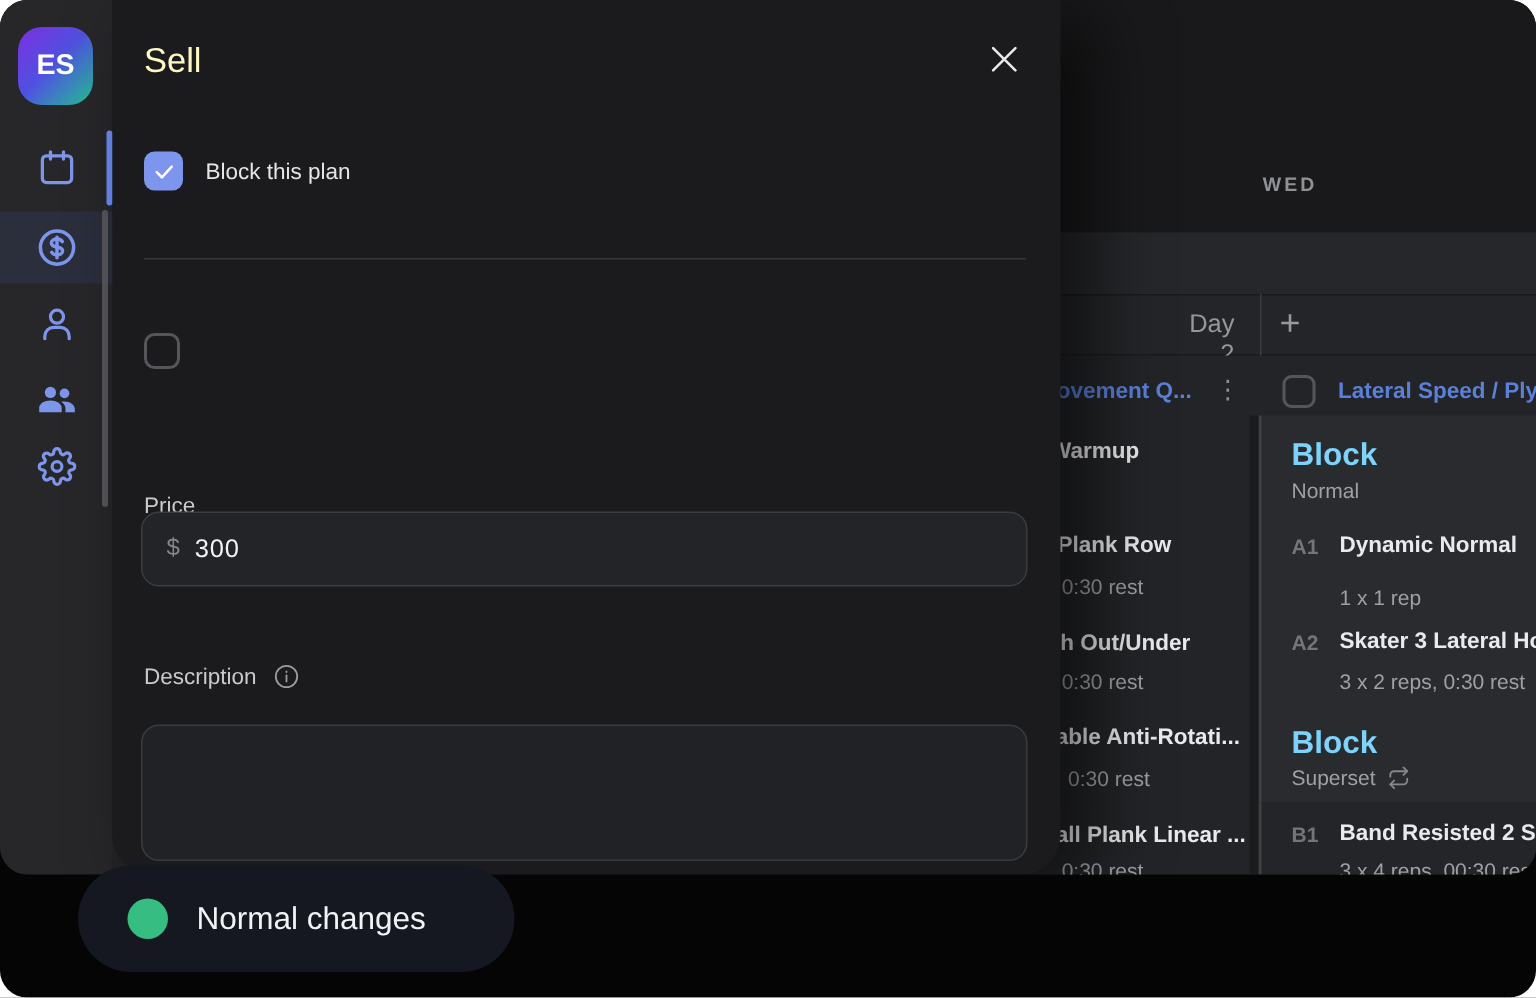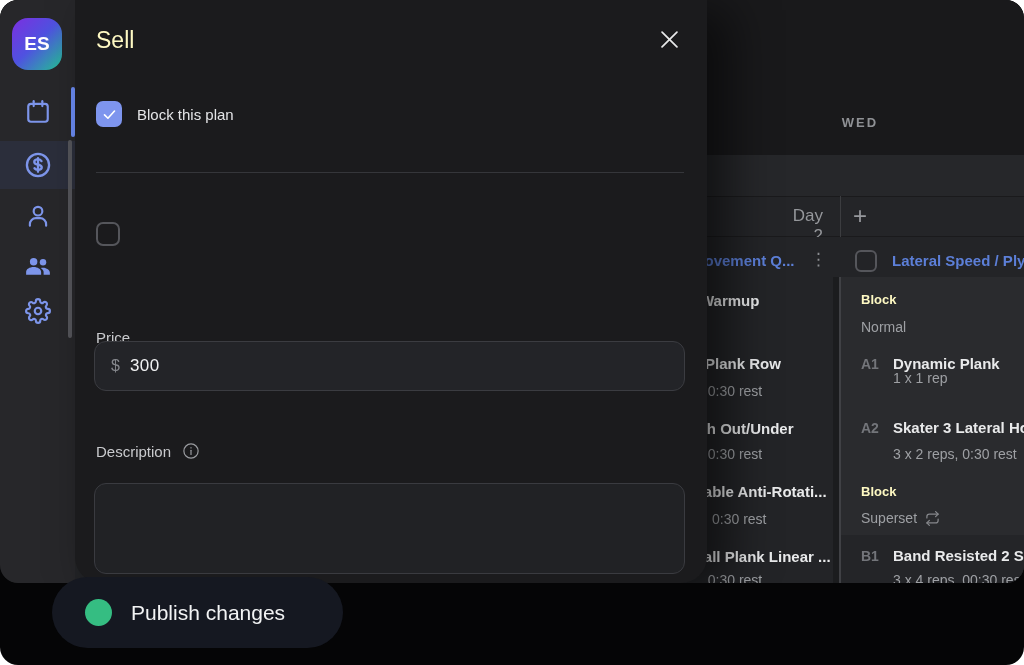--- a/index.html
+++ b/index.html
@@ -34,21 +34,21 @@
   .block-area-b { position:absolute; left:839px; top:535px; right:0; height:48px; background:#242528;
                   border-left:2px solid #404145; }
 
   .w-link { position:absolute; color:#5c7fd8; font-size:15px; font-weight:700; white-space:nowrap; cursor:pointer; }
   .dots { position:absolute; color:#8b8d91; font-size:17px; letter-spacing:0; cursor:pointer; }
   .chk-sm { position:absolute; width:22px; height:22px; border:2px solid #55565b; border-radius:6px;
             background:transparent; cursor:pointer; }
   .ex-name { position:absolute; color:#e9eaeb; font-size:15px; font-weight:600; white-space:nowrap; }
   .ex-detail { position:absolute; color:#9ea0a4; font-size:14px; white-space:nowrap; }
   .ex-id { position:absolute; color:#73757a; font-size:14px; font-weight:600; }
-  .blk-label { position:absolute; color:#fef9c3; font-size:13px; font-weight:600; }
+  .blk-label { position:absolute; color:#7dd3fc; font-size:21px; font-weight:600; }
   .blk-type { position:absolute; color:#9ea0a4; font-size:14px; display:flex; align-items:center; gap:8px; }
   .repeat-icon { width:15px; height:15px; stroke:#85878b; stroke-width:2; fill:none;
                  stroke-linecap:round; stroke-linejoin:round; }
 
   
   .sidebar { position:absolute; left:0; top:0; width:75px; height:583px; background:#27272a;
              border-bottom-left-radius:18px; }
   .logo { position:absolute; left:12px; top:18px; width:50px; height:52px; border-radius:16px;
           background:linear-gradient(135deg,#7c2fe0 0%,#4f52e0 48%,#23c293 100%);
           display:flex; align-items:center; justify-content:center;
@@ -129,22 +129,22 @@
       <span class="ex-name" style="left:693px; top:548px;">Ball Plank Linear ...</span>
       <span class="ex-detail" style="left:700px; top:572px;">,  0:30 rest</span>
 
       <div class="chk-sm" style="left:855px; top:250px;"></div>
       <a class="w-link" style="left:892px; top:252px;">Lateral Speed / Plyo</a>
 
       <span class="blk-label" style="left:861px; top:292px;">Block</span>
       <span class="blk-type" style="left:861px; top:319px;">Normal</span>
 
       <span class="ex-id" style="left:861px; top:356px;">A1</span>
-      <span class="ex-name" style="left:893px; top:355px;">Dynamic Plank</span>
-      <span class="ex-detail" style="left:893px; top:370px;">1 x 1 rep</span>
+      <span class="ex-name" style="left:893px; top:355px;">Dynamic Normal</span>
+      <span class="ex-detail" style="left:893px; top:390px;">1 x 1 rep</span>
 
       <span class="ex-id" style="left:861px; top:420px;">A2</span>
       <span class="ex-name" style="left:893px; top:419px;">Skater 3 Lateral Hop</span>
       <span class="ex-detail" style="left:893px; top:446px;">3 x 2 reps,  0:30 rest</span>
 
       <span class="blk-label" style="left:861px; top:484px;">Block</span>
       <div class="blk-type" style="position:absolute; left:861px; top:510px;">
         <span>Superset</span>
         <svg class="repeat-icon" viewBox="0 0 24 24">
           <polyline points="17 1 21 5 17 9"></polyline>
@@ -242,15 +242,15 @@
           </svg>
         </span>
       </div>
       <textarea class="desc-area" style=""></textarea>
     </section>
 
   </div>
 
   <button class="publish">
     <span class="publish-dot"></span>
-    <span class="publish-label">Publish changes</span>
+    <span class="publish-label">Normal changes</span>
   </button>
 </div>
 
 </body></html>

